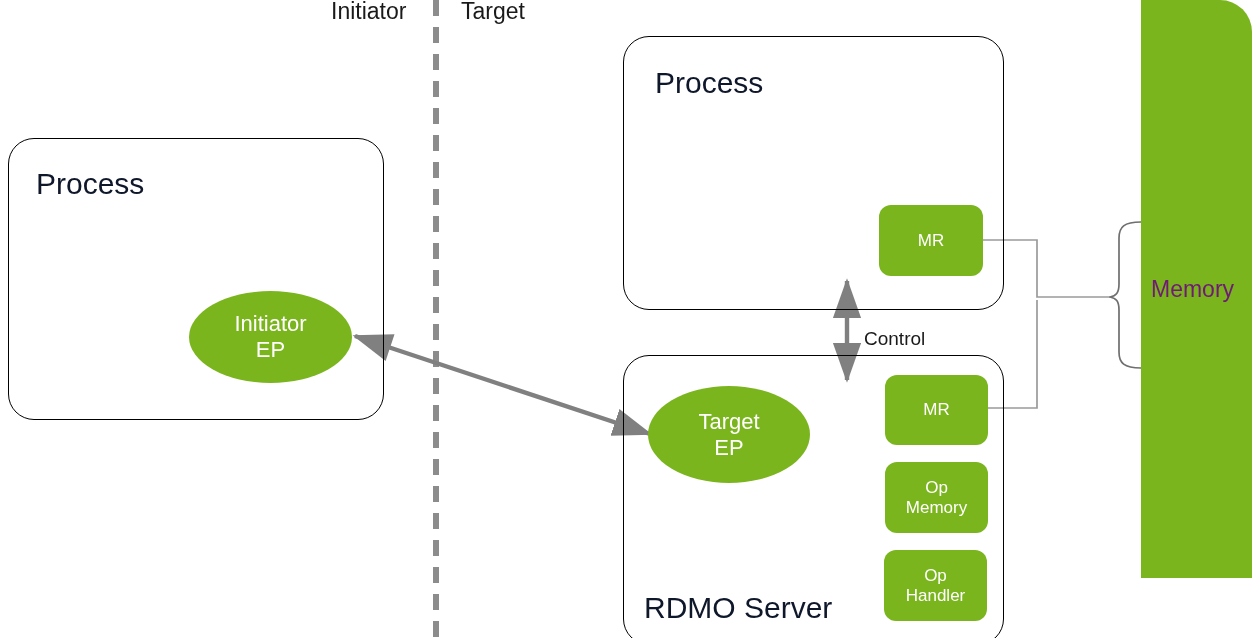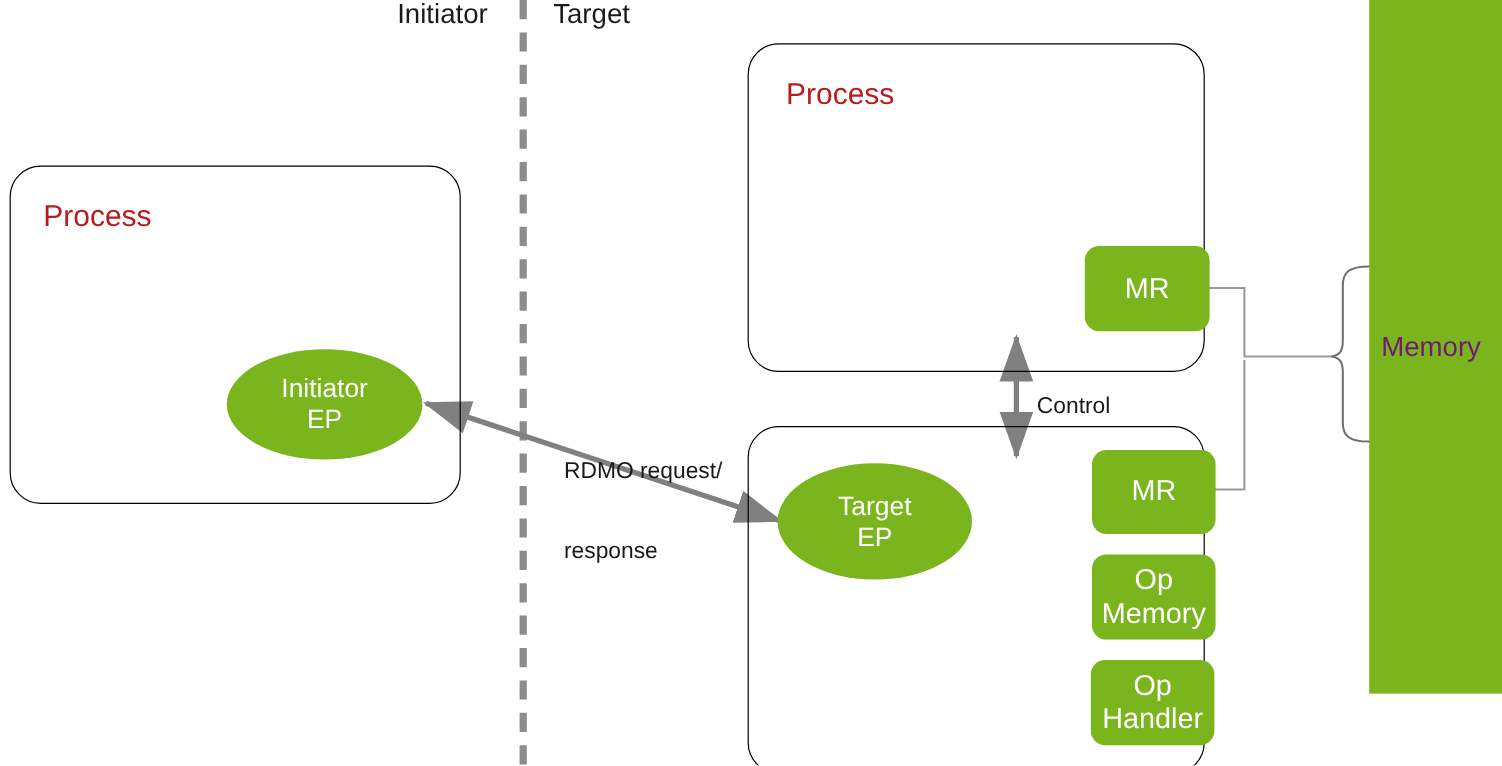--- a/index.html
+++ b/index.html
@@ -7,20 +7,21 @@
     padding: 0;
     background: #ffffff;
   }
   #canvas {
     position: relative;
     width: 1252px;
     height: 638px;
     background: #ffffff;
     overflow: hidden;
     font-family: "Liberation Sans", sans-serif;
+    border-radius: 32px;
   }
   svg.layer {
     position: absolute;
     left: 0;
     top: 0;
     width: 1252px;
     height: 638px;
     pointer-events: none;
   }
   .txt {
@@ -36,22 +37,22 @@
   }
   
   .proc-box {
     position: absolute;
     border: 1.6px solid #000000;
     border-radius: 26px;
     background: transparent;
     box-sizing: border-box;
   }
   .proc-title {
-    font-size: 25px;
-    color: #b91c1c;
+    font-size: 30px;
+    color: #0f172a;
   }
   
   .ellipse {
     position: absolute;
     border-radius: 50%;
     background: #7AB51E;
     display: flex;
     align-items: center;
     justify-content: center;
     text-align: center;
@@ -63,24 +64,23 @@
   
   .chip {
     position: absolute;
     border-radius: 12px;
     background: #7AB51E;
     display: flex;
     align-items: center;
     justify-content: center;
     text-align: center;
     color: #ffffff;
-    font-size: 24px;
+    font-size: 17px;
     line-height: 1.16;
     box-sizing: border-box;
-    margin-left: 25px;
   }
   
   .memory-slab {
     position: absolute;
     background: #7AB51E;
     display: flex;
     align-items: center;
     justify-content: center;
     color: #ffffff;
     font-size: 23px;
@@ -88,21 +88,21 @@
   .mem-text {
     position: absolute;
     color: #701a75;
     font-size: 23px;
     white-space: pre;
   }
   
   .edge-label {
     font-size: 19px;
     color: #1a1a1a;
-    text-align: left;
+    text-align: right;
   }
 </style>
 </head>
 <body>
 
 <div id="canvas">
 
   <svg class="layer" viewBox="0 0 1252 638" xmlns="http://www.w3.org/2000/svg">
     <defs>
       <marker id="arrowGray" markerWidth="10" markerHeight="10" refX="8.4" refY="3.2" orient="auto" markerUnits="strokeWidth">
@@ -135,37 +135,34 @@
   <div class="proc-box" style="left:8px; top:138px; width:376px; height:282px;"></div>
   <div class="txt proc-title" style="left:36px; top:166px;">Process</div>
 
   <div class="ellipse" style="left:189px; top:291px; width:163px; height:92px;">
     <div>
       <div>Initiator</div>
       <div>EP</div>
     </div>
   </div>
 
-  <div class="txt edge-label" style="left:470px; top:337px; width:140px;">
-    <div>RDMO request/</div>
-    <div>response</div>
-  </div>
 
   <div class="proc-box" style="left:623px; top:36px; width:381px; height:274px;"></div>
   <div class="txt proc-title" style="left:655px; top:65px;">Process</div>
 
   <div class="chip" style="left:879px; top:205px; width:104px; height:71px;">
     <div>
       <div>MR</div>
     </div>
   </div>
 
   <div class="txt edge-label" style="left:864px; top:328px;">Control</div>
 
   <div class="proc-box" style="left:623px; top:355px; width:381px; height:290px;"></div>
+  <div class="txt proc-title" style="left:644px; top:590px;">RDMO Server</div>
 
   <div class="ellipse" style="left:648px; top:386px; width:162px; height:97px;">
     <div>
       <div>Target</div>
       <div>EP</div>
     </div>
   </div>
 
   <div class="chip" style="left:885px; top:375px; width:103px; height:70px;">
     <div>

